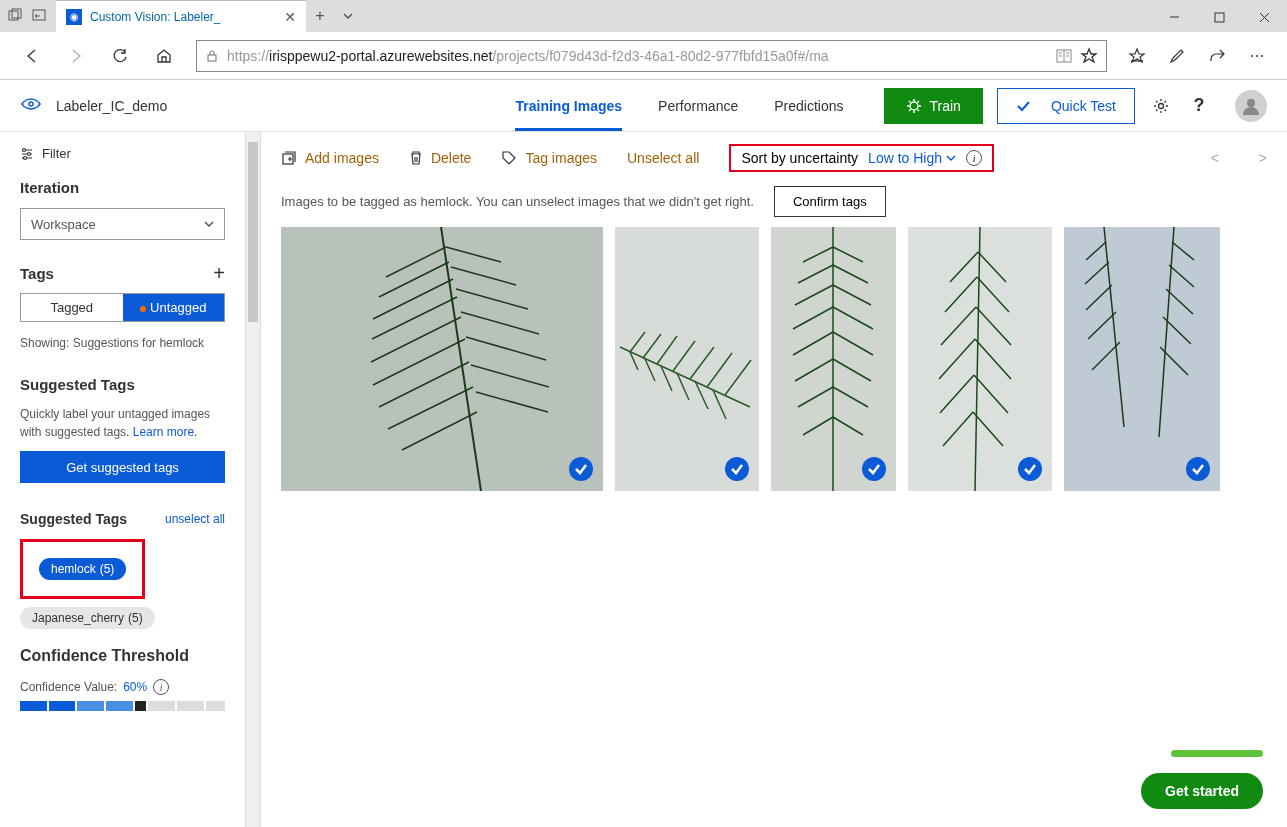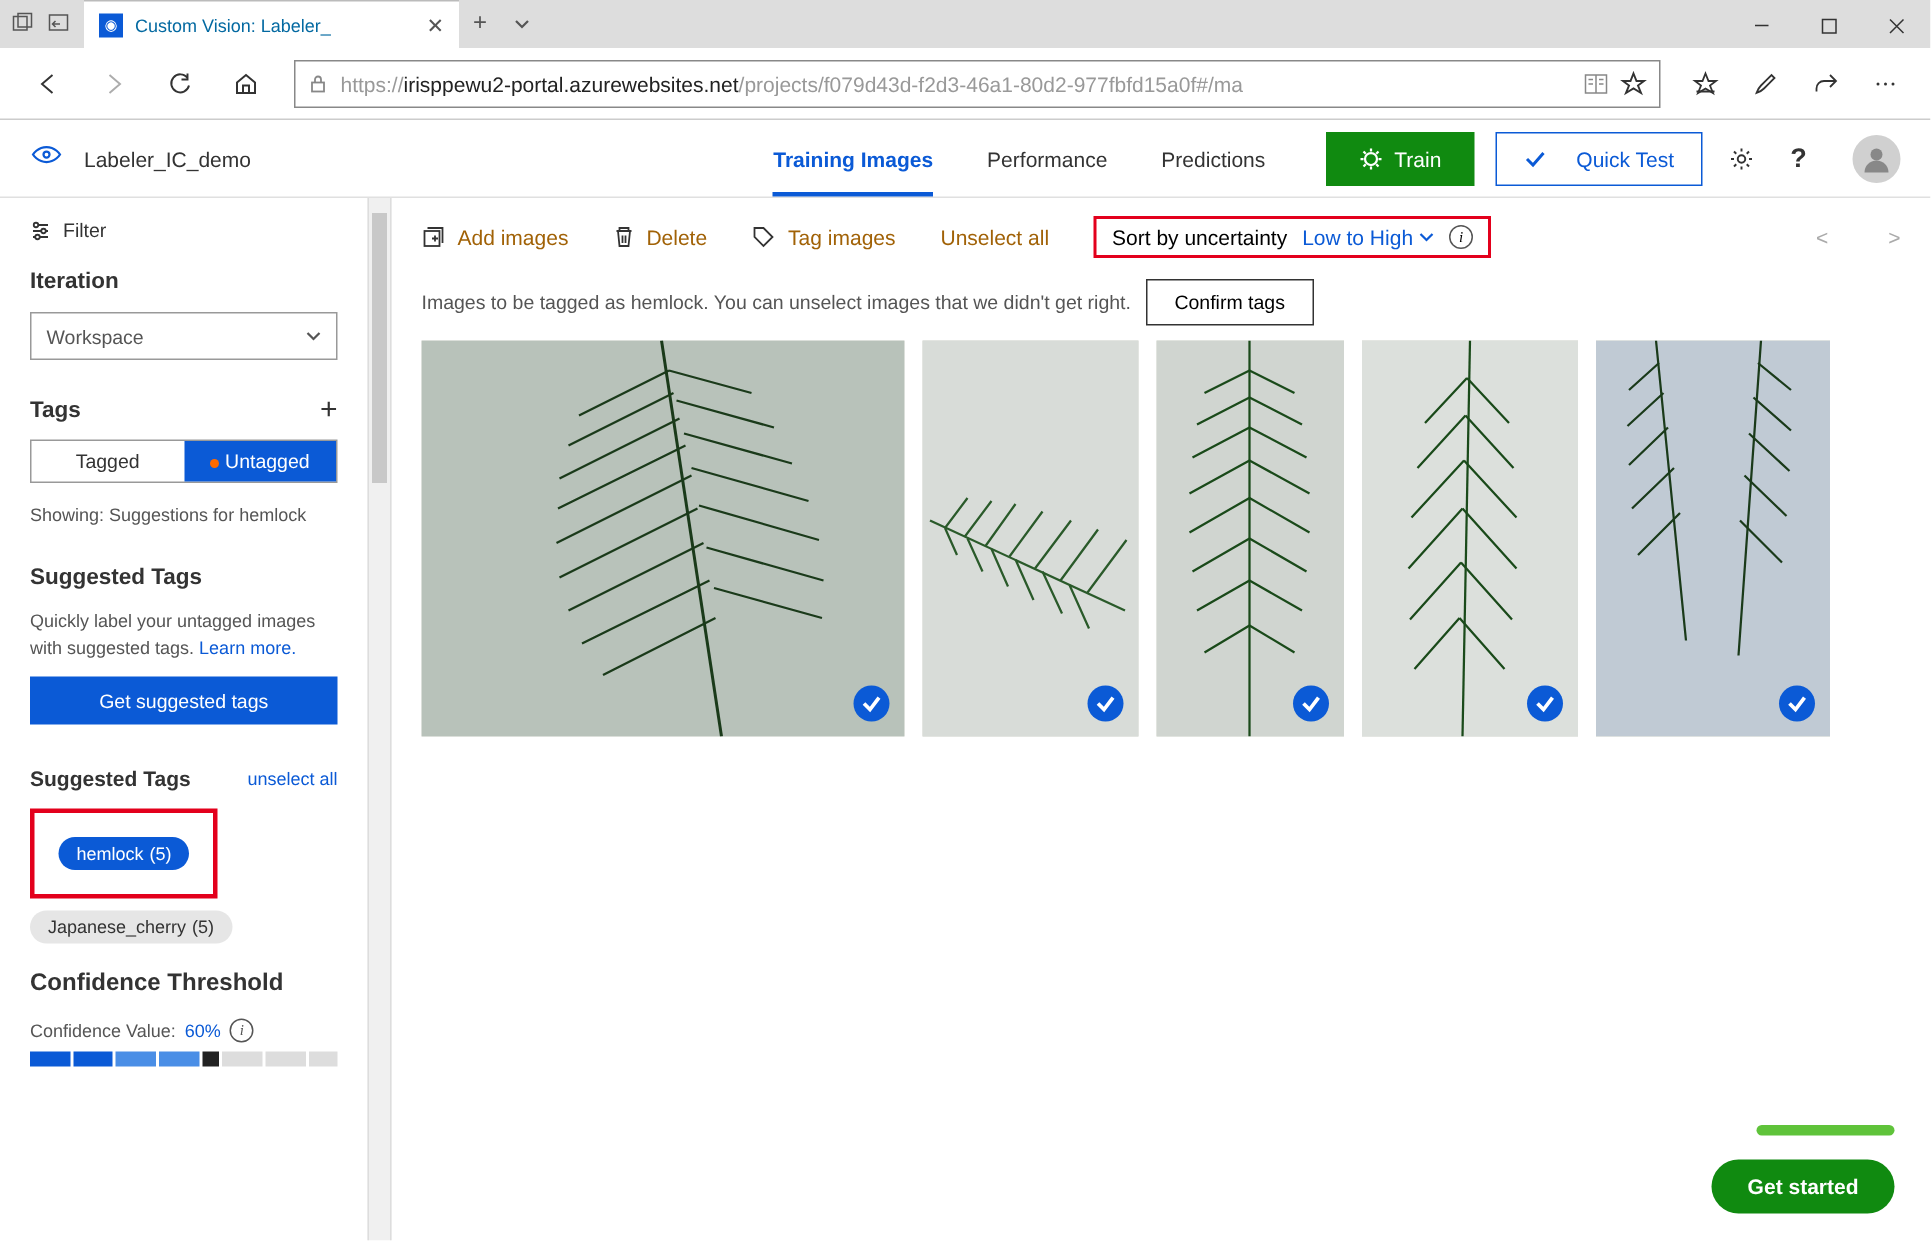--- a/index.html
+++ b/index.html
@@ -71,21 +71,21 @@
 .conf-seg{height:100%}
 
 
 .main{flex:1;padding:12px 20px;position:relative}
 .toolbar{display:flex;align-items:center;gap:30px;margin-bottom:14px}
 .tb-item{display:flex;align-items:flex-start;gap:8px;font-size:14px;color:#a16207;cursor:pointer}
 .sort-box{border:2.5px solid #e3001c;padding:4px 10px;display:flex;align-items:center;gap:10px;font-size:14px}
 .sort-val{color:#0b5ad6;display:flex;align-items:center;gap:4px;cursor:pointer}
 .info-ico{width:16px;height:16px;border:1.3px solid #555;border-radius:50%;display:inline-flex;align-items:center;justify-content:center;font-size:10px;font-family:serif;font-style:italic}
 .pager{margin-left:auto;display:flex;gap:40px;color:#aaa;font-size:14px}
-.tag-msg-row{display:flex;align-items:center;gap:10px;margin-bottom:10px}
+.tag-msg-row{display:flex;align-items:center;gap:20px;margin-bottom:10px}
 .tag-msg{font-size:13px;color:#555}
 .confirm{border:1px solid #333;background:#fff;padding:7px 18px;font-size:13px;cursor:pointer}
 
 .img-grid{display:flex;gap:12px}
 .img-tile{height:264px;position:relative;background:#cfd4cc}
 .img-tile.wide{width:322px}
 .img-tile.narrow{width:144px}
 .img-tile .check{position:absolute;bottom:10px;right:10px;width:24px;height:24px;border-radius:50%;background:#0b5ad6;display:flex;align-items:center;justify-content:center}
 .img-tile .check svg{stroke:#fff}
 .plant{width:100%;height:100%;object-fit:cover}

